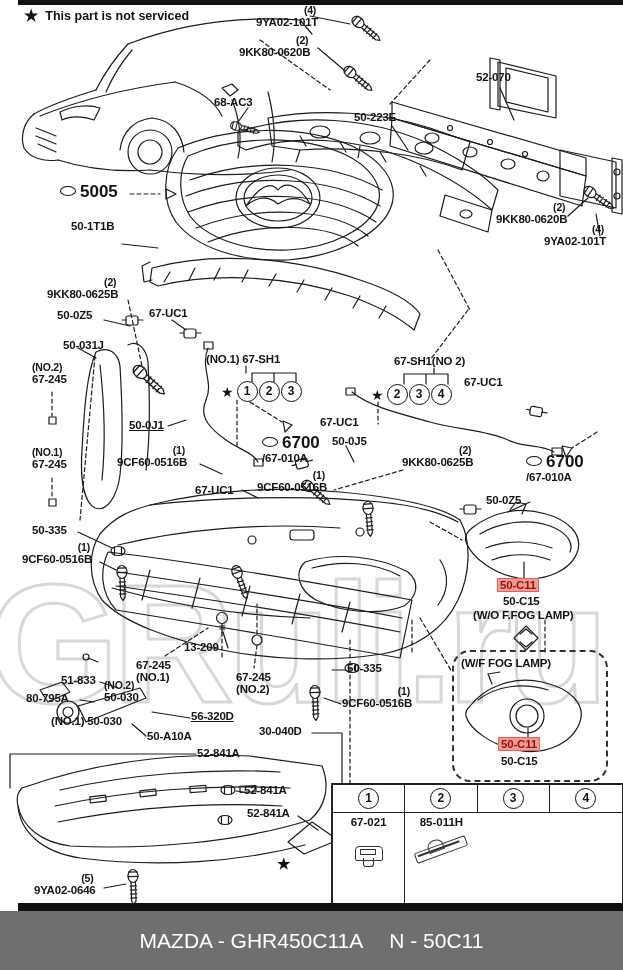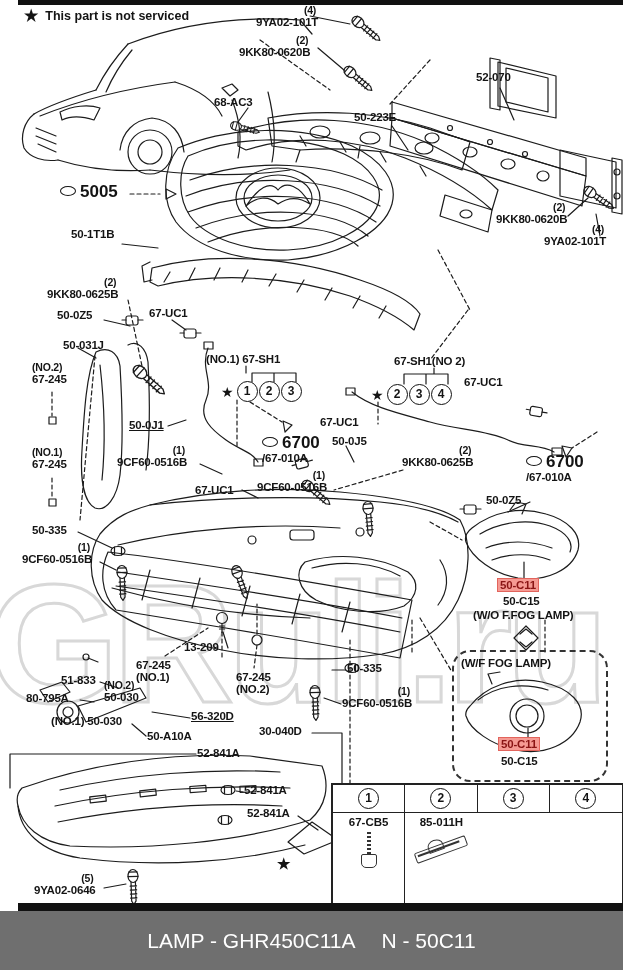--- a/index.html
+++ b/index.html
@@ -302,21 +302,21 @@
         <div class="pre r">(2)</div>
         <div class="main"><span class="txt">9KK80-0620B</span></div>
       </div>
       <div class="plabel" style="left: 544px; top: 224px;">
         <div class="pre r">(4)</div>
         <div class="main"><span class="txt">9YA02-101T</span></div>
       </div>
       <div class="plabel big" style="left: 60px; top: 183px;">
         <div class="main"><span class="assy"></span><span class="txt">5005</span></div>
       </div>
-      <div class="plabel" style="left: 71px; top: 228px; text-align: center;">
+      <div class="plabel" style="left: 71px; top: 220px; text-align: center;">
         <div class="main"><span class="txt">50-1T1B</span></div>
       </div>
       <div class="plabel" style="left: 47px; top: 277px;">
         <div class="pre r">(2)</div>
         <div class="main"><span class="txt">9KK80-0625B</span></div>
       </div>
       <div class="plabel" style="left: 57px; top: 309px;">
         <div class="main"><span class="txt">50-0Z5</span></div>
       </div>
       <div class="plabel" style="left: 149px; top: 307px;">
@@ -479,29 +479,29 @@
       <div class="pt-h">
         <span class="circ">2</span>
       </div>
       <div class="pt-h">
         <span class="circ">3</span>
       </div>
       <div class="pt-h">
         <span class="circ">4</span>
       </div>
       <div class="pt-c">
-        <div>67-CB5</div>
-        <div class="picon rivet"></div>
+        <div>67-021</div>
+        <div class="picon clip"></div>
       </div>
       <div class="pt-c col4">
         <div>85-011H</div>
         <div class="picon bracket"></div>
       </div>
     </div>
 
   <div class="rule"></div>
 
   <div class="footer">
-    <span>LAMP - GHR450C11A</span>
+    <span>MAZDA - GHR450C11A</span>
     <span>N - 50C11</span>
   </div>
 
 </div>
 
 </body></html>

